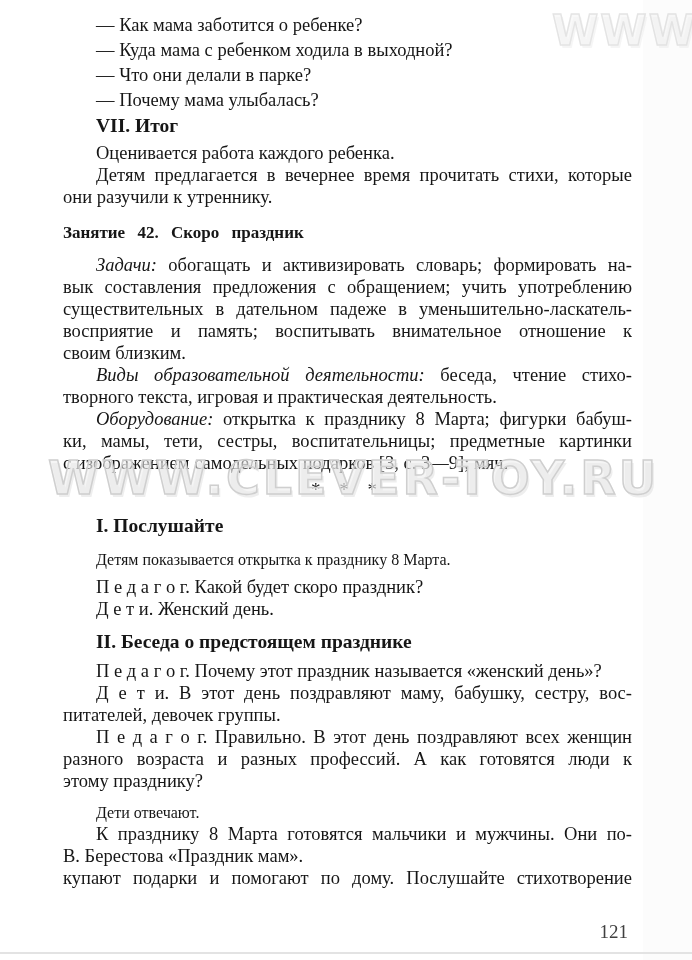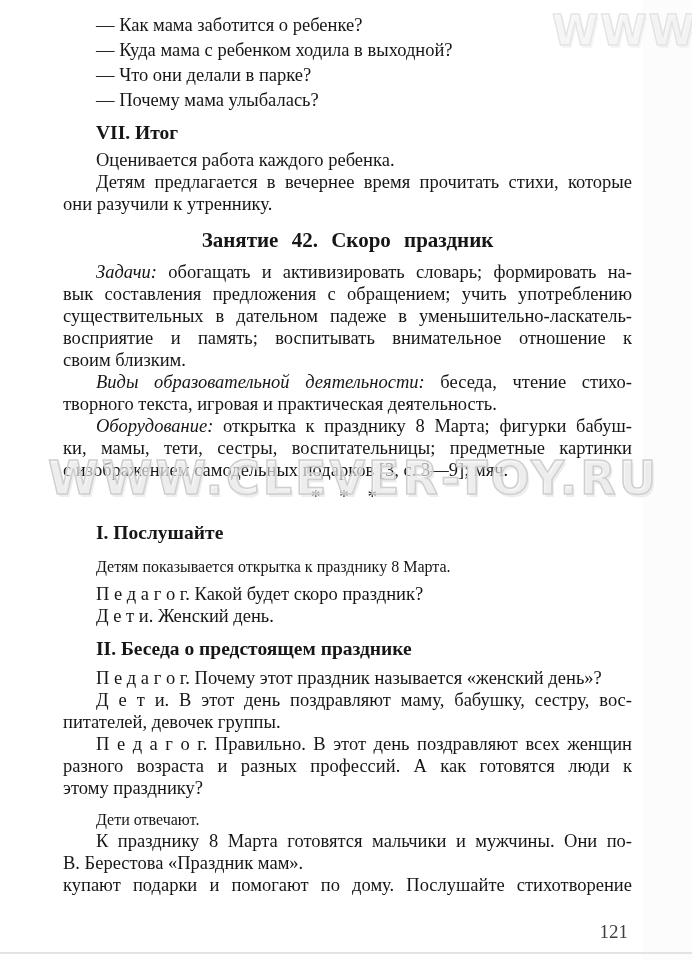--- a/index.html
+++ b/index.html
@@ -33,29 +33,28 @@
   .qlist .line { text-indent: 33px; line-height: 25px; text-align:center; text-align-last:left; }
   .firstline { text-indent: 33px; }
   .jl { text-align: justify; text-align-last: justify; }
   .ital { font-style: italic; }
   .heading {
     font-weight: bold;
     text-indent: 33px;
     font-size: 19.5px;
     line-height: 26px;
   }
-  .h-itog   { margin-top: 7px; }
+  .h-itog   { margin-top: 0; }
   .h-org    { margin-top: 12px; }
   .h-beseda { margin-top: 9px; }
   .p-eval   { margin-top: 3px; text-indent: 33px; }
   .title {
     margin: 10px 0 6px;
-    text-align: center;
     font-weight: bold;
-    font-size: 21px;
+    font-size: 17px;
     line-height: 30px;
     word-spacing: 8px;
   }
   .stars {
     margin-top: 5px;
     text-align: center;
     letter-spacing: 7px;
     font-size: 19px;
     line-height: 22px;
   }

